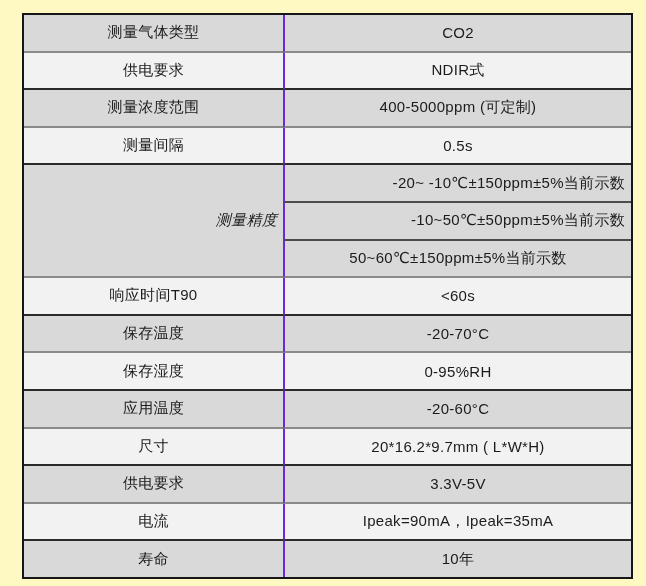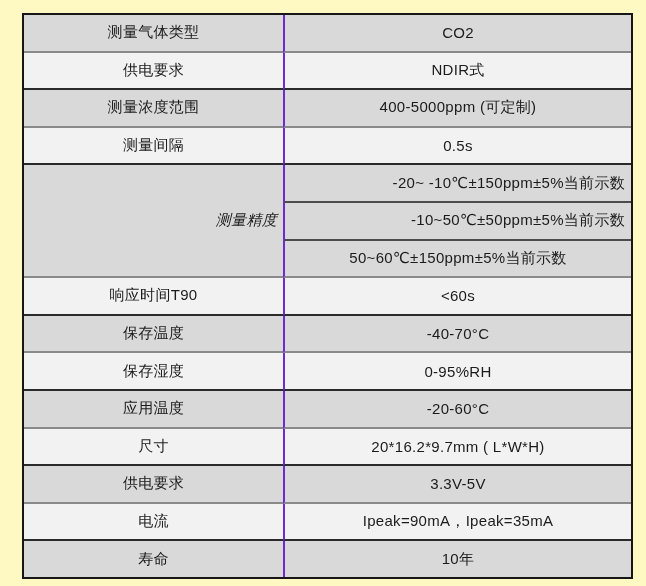--- a/index.html
+++ b/index.html
@@ -86,21 +86,21 @@
         </tr>
         <tr class="r-gray">
           <td class="value-cell">50~60℃±150ppm±5%当前示数</td>
         </tr>
         <tr class="r-light">
           <td>响应时间T90</td>
           <td class="value-cell">&lt;60s</td>
         </tr>
         <tr class="r-gray">
           <td>保存温度</td>
-          <td class="value-cell">-40-70°C</td>
+          <td class="value-cell">-20-70°C</td>
         </tr>
         <tr class="r-light">
           <td>保存湿度</td>
           <td class="value-cell">0-95%RH</td>
         </tr>
         <tr class="r-gray">
           <td>应用温度</td>
           <td class="value-cell">-20-60°C</td>
         </tr>
         <tr class="r-light">

